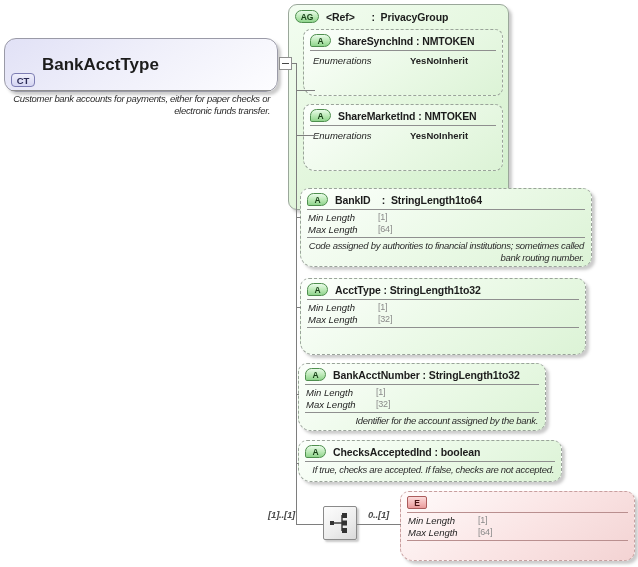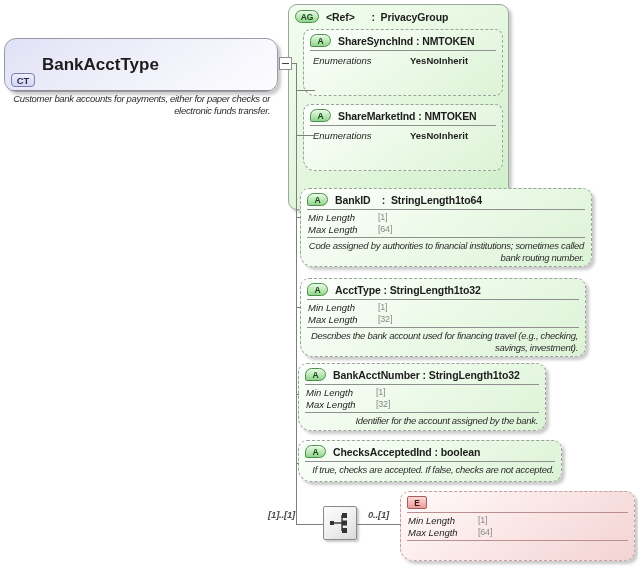--- a/index.html
+++ b/index.html
@@ -188,21 +188,20 @@
     <div class="frow">
       <span class="flabel">Min Length</span>
       <span class="fval">[1]</span>
     </div>
     <div class="frow">
       <span class="flabel">Max Length</span>
       <span class="fval">[32]</span>
     </div>
   </div>
   <div class="sep"></div>
-  <div class="doc">Describes the bank account used for financing travel (e.g., checking, savings, investment).</div>
 </div>
 
 <div class="card green-dashed shadow" style="left:298px;top:363px;width:248px;min-height:68px;border-radius:9px 9px 10px 13px;">
   <div class="hdr">
     <span class="badge badge-a">A</span>
     <span class="title">BankAcctNumber : StringLength1to32</span>
   </div>
   <div class="sep"></div>
   <div class="facets">
     <div class="frow">

